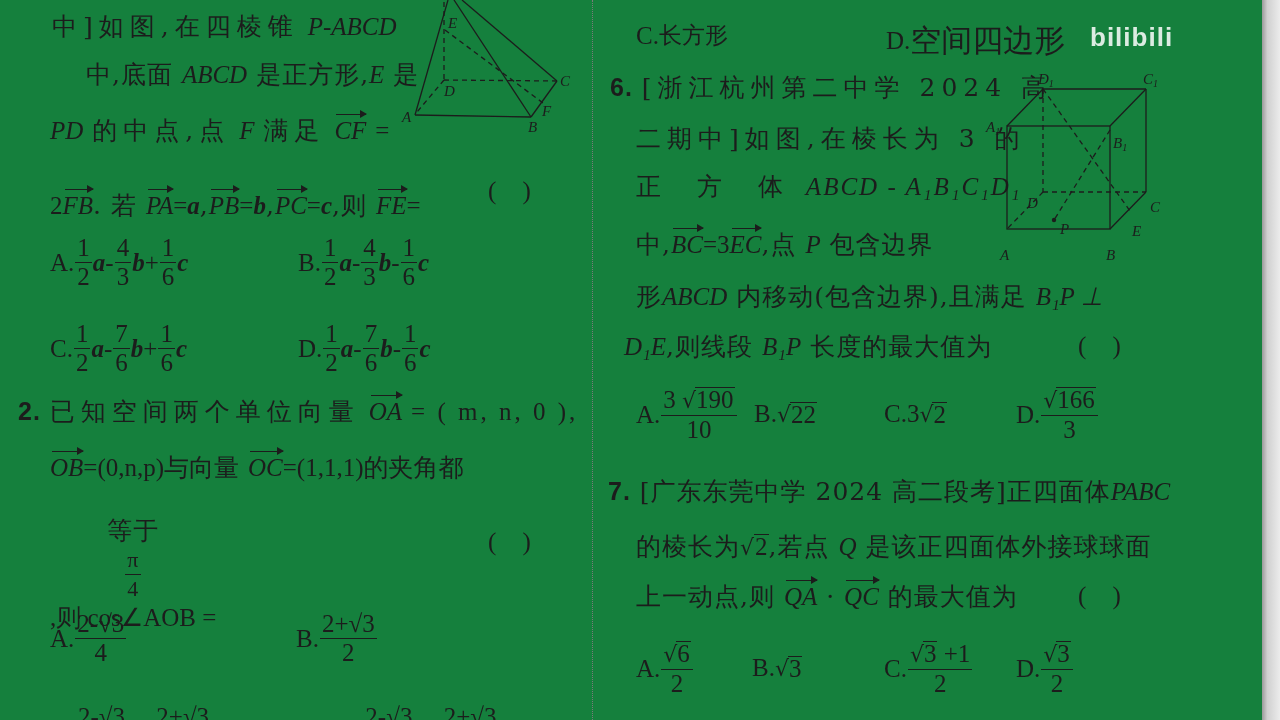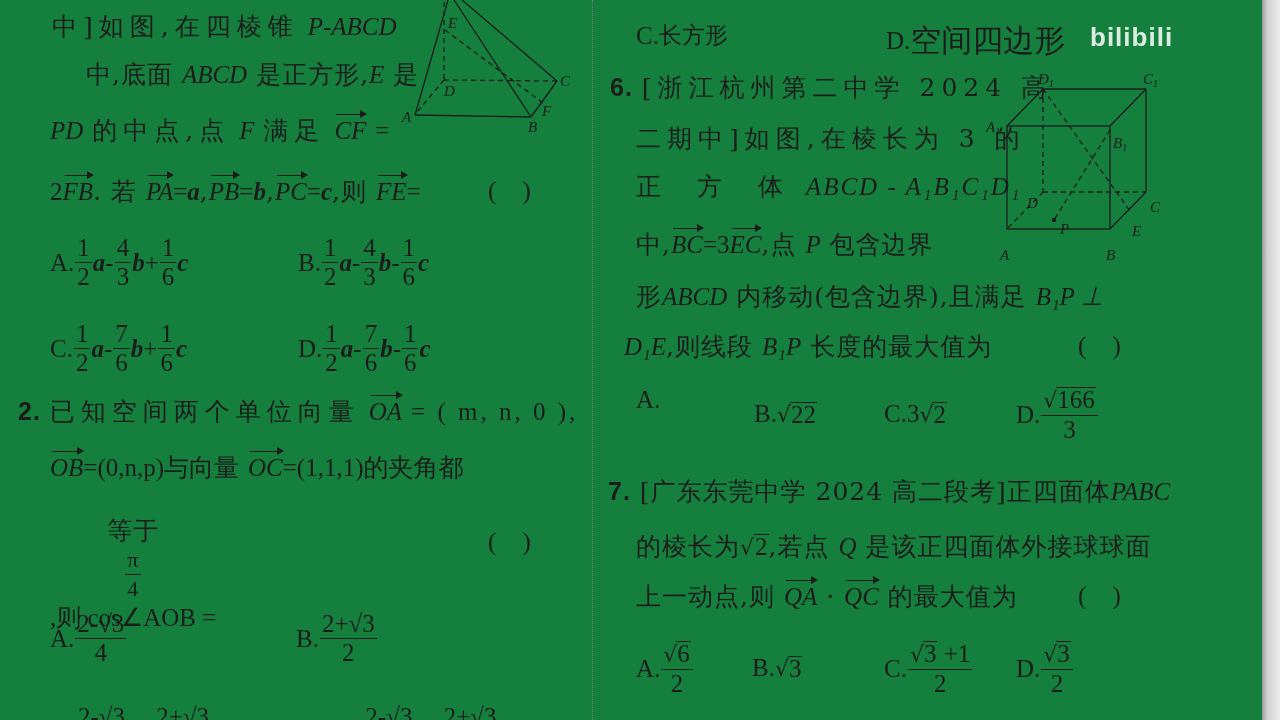--- a/index.html
+++ b/index.html
@@ -52,21 +52,21 @@
       <span>是</span>
     </div>
     <div class="line" style="left:50px; top:116px;">
       <span class="it">PD</span>
       <span class="spread">的中点,点</span>
       <span class="it">F</span>
       <span class="spread">满足</span>
       <span class="it vec">CF</span>
       <span class="rm">=</span>
     </div>
-    <div class="line" style="left:50px; top:177px;">
+    <div class="line" style="left:50px; top:191px;">
       <span class="rm">2</span><span class="it vec">FB</span><span>. 若</span>
       <span class="it vec">PA</span><span class="rm">=</span><span class="bi">a</span>,<span class="it vec">PB</span><span class="rm">=</span><span class="bi">b</span>,<span class="it vec">PC</span><span class="rm">=</span><span class="bi">c</span><span>,则</span>
       <span class="it vec">FE</span><span class="rm">=</span>
     </div>
     <div class="paren" style="left:488px; top:177px; letter-spacing:10px;">(        )</div>
 
     <svg style="position:absolute; left:398px; top:0;" width="190" height="135">
       <g stroke="#1c1c1c" stroke-width="1.3" fill="none">
         <line x1="50" y1="0" x2="17" y2="115"></line>
         <line x1="17" y1="115" x2="133" y2="117"></line>
@@ -274,20 +274,24 @@
       <text class="fig-label" x="45" y="138">D</text>
       <text class="fig-label" x="168" y="142">C</text>
       <text class="fig-label" x="78" y="164">P</text>
       <text class="fig-label" x="150" y="166">E</text>
       <text class="fig-label" x="18" y="190">A</text>
       <text class="fig-label" x="124" y="190">B</text>
     </svg>
 
     <div class="opt" style="left:636px; top:386px;">
       <span>A.</span>
+      <span class="frac">
+          <span class="n">3 <span class="radical">√</span><span class="sqrt">190</span></span>
+          <span>10</span>
+        </span>
 
     </div>
     <div class="opt" style="left:754px; top:400px;">
       <span>B.</span>
         <span class="radical">√</span>
         <span class="sqrt">22</span>
 
     </div>
     <div class="opt" style="left:884px; top:400px;">
       <span>C.</span>3<span class="radical">√</span><span class="sqrt">2</span>

